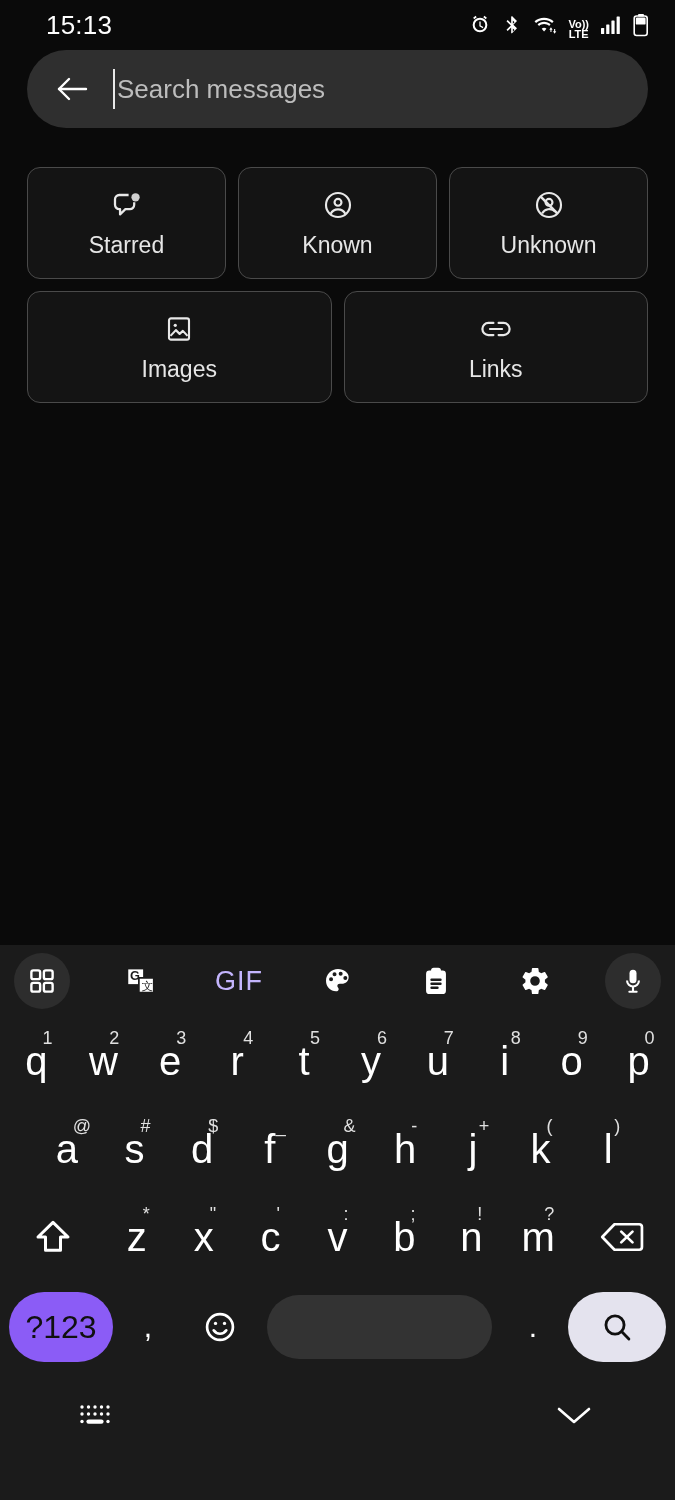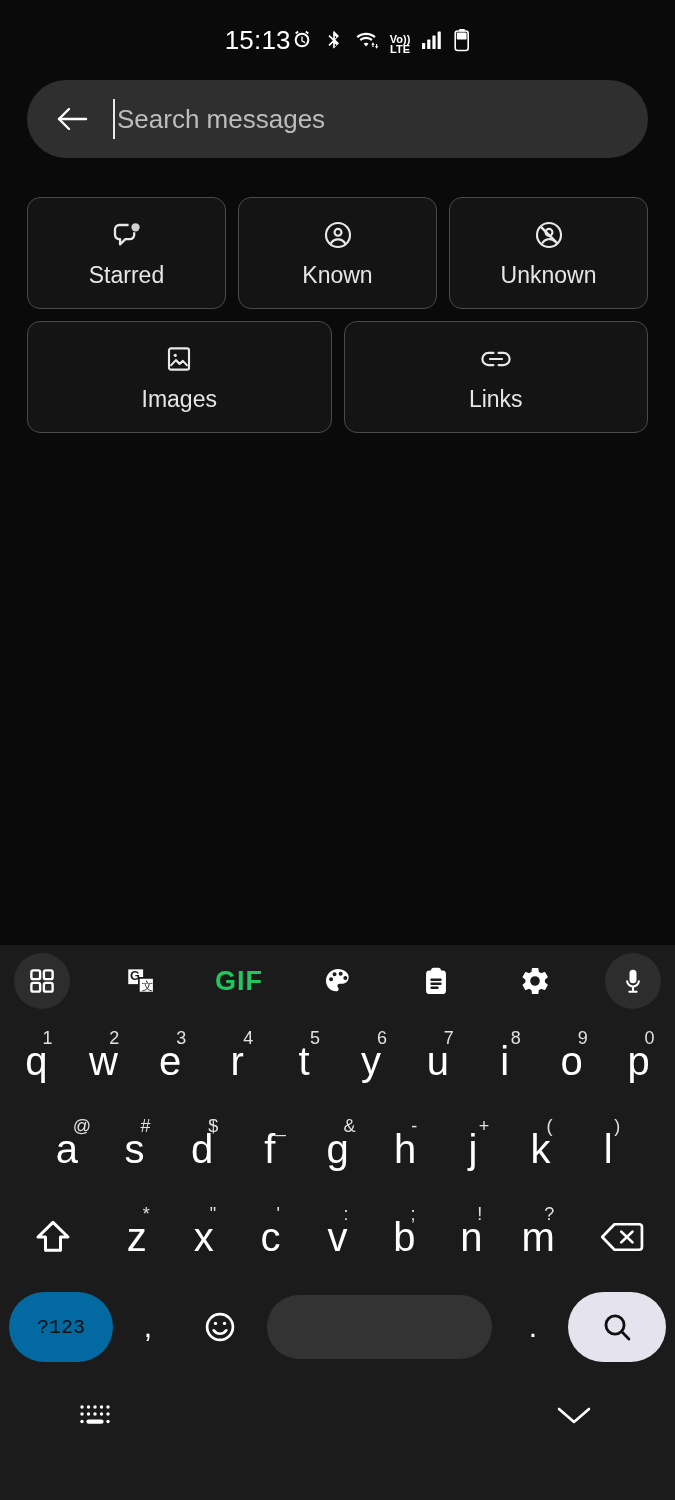--- a/index.html
+++ b/index.html
@@ -6,22 +6,22 @@
   html, body {
     width:675px; height:1500px;
     background:#0a0a0a;
     font-family:"Liberation Sans", sans-serif;
     overflow:hidden;
   }
   .screen { position:relative; width:675px; height:1500px; background:#0a0a0a; }
 
   
   .statusbar {
-    height:80px; display:flex; align-items:center;
-    justify-content:center; padding:0 26px 0 46px;
+    height:50px; display:flex; align-items:center;
+    justify-content:space-between; padding:0 26px 0 46px;
   }
   .clock { color:#ffffff; font-size:26px; letter-spacing:.2px; }
   .sys-icons { display:flex; align-items:center; gap:11px; }
   .sys-icons svg { display:block; }
   .volte { display:flex; flex-direction:column; align-items:center;
            line-height:.95; color:#fff; font-size:11px; font-weight:bold;margin-top:8px; }
   .volte span:first-child { font-size:11px; }
 
   
   .searchwrap { padding:0 27px;border-radius:13px; }
@@ -71,23 +71,23 @@
   .key .sup {
     position:absolute; top:12px; left:50%; margin-left:6px;
     color:#e0e0e0; font-size:18px; line-height:1;
   }
 
   .kb-row3 .key { flex:1; }
   .shift-key, .bksp-key { flex:1.5; display:flex; align-items:center; justify-content:center; }
 
   .kb-row4 { display:flex; height:92px; align-items:center; padding:0 6px; gap:4px; }
   .k-sym {
-    width:104px; height:70px; background:#0369a1; border-radius:35px;
+    width:104px; height:70px; background:#8b5cf6; border-radius:35px;
     display:flex; align-items:center; justify-content:center;
-    color:#101010; font-size:20px;font-family:Liberation Mono, monospace;
+    color:#101010; font-size:32px;
   }
   .k-comma, .k-period {
     width:62px; height:70px; display:flex; align-items:center; justify-content:center;
     color:#ffffff; font-size:30px;
   }
   .k-emoji { width:74px; height:70px; display:flex; align-items:center; justify-content:center; }
   .k-space {
     flex:1; height:64px; background:#333333; border-radius:32px; margin:0 6px;
   }
   .k-search {
@@ -245,21 +245,21 @@
       <div class="tool">
         <svg width="34" height="34" viewBox="0 0 24 24">
           <path d="M3 3.8h10.5v10.4H3z" fill="#fff"></path>
           <path d="M10.5 9.8H21v10.4H10.5z" fill="#fff"></path>
           <path d="M10.5 9.8H21v10.4H10.5z" fill="none" stroke="#1b1b1b" stroke-width="1.2"></path>
           <text x="4.3" y="11.6" font-family="Liberation Sans, sans-serif" font-size="9" font-weight="bold" fill="#1b1b1b">G</text>
           <text x="12.6" y="18.4" font-family="Liberation Sans, sans-serif" font-size="8" fill="#1b1b1b">文</text>
         </svg>
       </div>
       <div class="tool">
-        <span style="color:#22c55e;font-size:27px;font-weight:bold;letter-spacing:1px;">GIF</span>
+        <span style="color:#c4b5fd;font-size:27px;font-weight:normal;letter-spacing:1px;">GIF</span>
       </div>
       <div class="tool">
         <svg width="32" height="32" viewBox="0 0 24 24" fill="#fff">
           <path d="M12 3C6.9 3 3 6.9 3 11.8c0 4.5 3.4 7.9 7.5 7.9 1.3 0 2-.7 2-1.6 0-.5-.2-.8-.5-1.2-.3-.4-.5-.7-.5-1.2 0-.9.8-1.6 1.8-1.6h1.4c3.1 0 5.3-2.1 5.3-5.1C20 5.9 16.5 3 12 3zm-5.2 9.2a1.5 1.5 0 110-3 1.5 1.5 0 010 3zm2.6-3.8a1.5 1.5 0 110-3 1.5 1.5 0 010 3zm4.6-.3a1.5 1.5 0 110-3 1.5 1.5 0 010 3zm3.5 3.2a1.5 1.5 0 110-3 1.5 1.5 0 010 3z"></path>
         </svg>
       </div>
       <div class="tool">
         <svg width="30" height="32" viewBox="0 0 24 24" fill="none" stroke="#fff" stroke-width="1.9" stroke-linecap="round">
           <rect x="5" y="4.5" width="14" height="17" rx="1.8" fill="#fff" stroke="#fff"></rect>
           <rect x="9" y="2.4" width="6" height="3.6" rx="1.2" fill="#fff" stroke="#fff"></rect>

